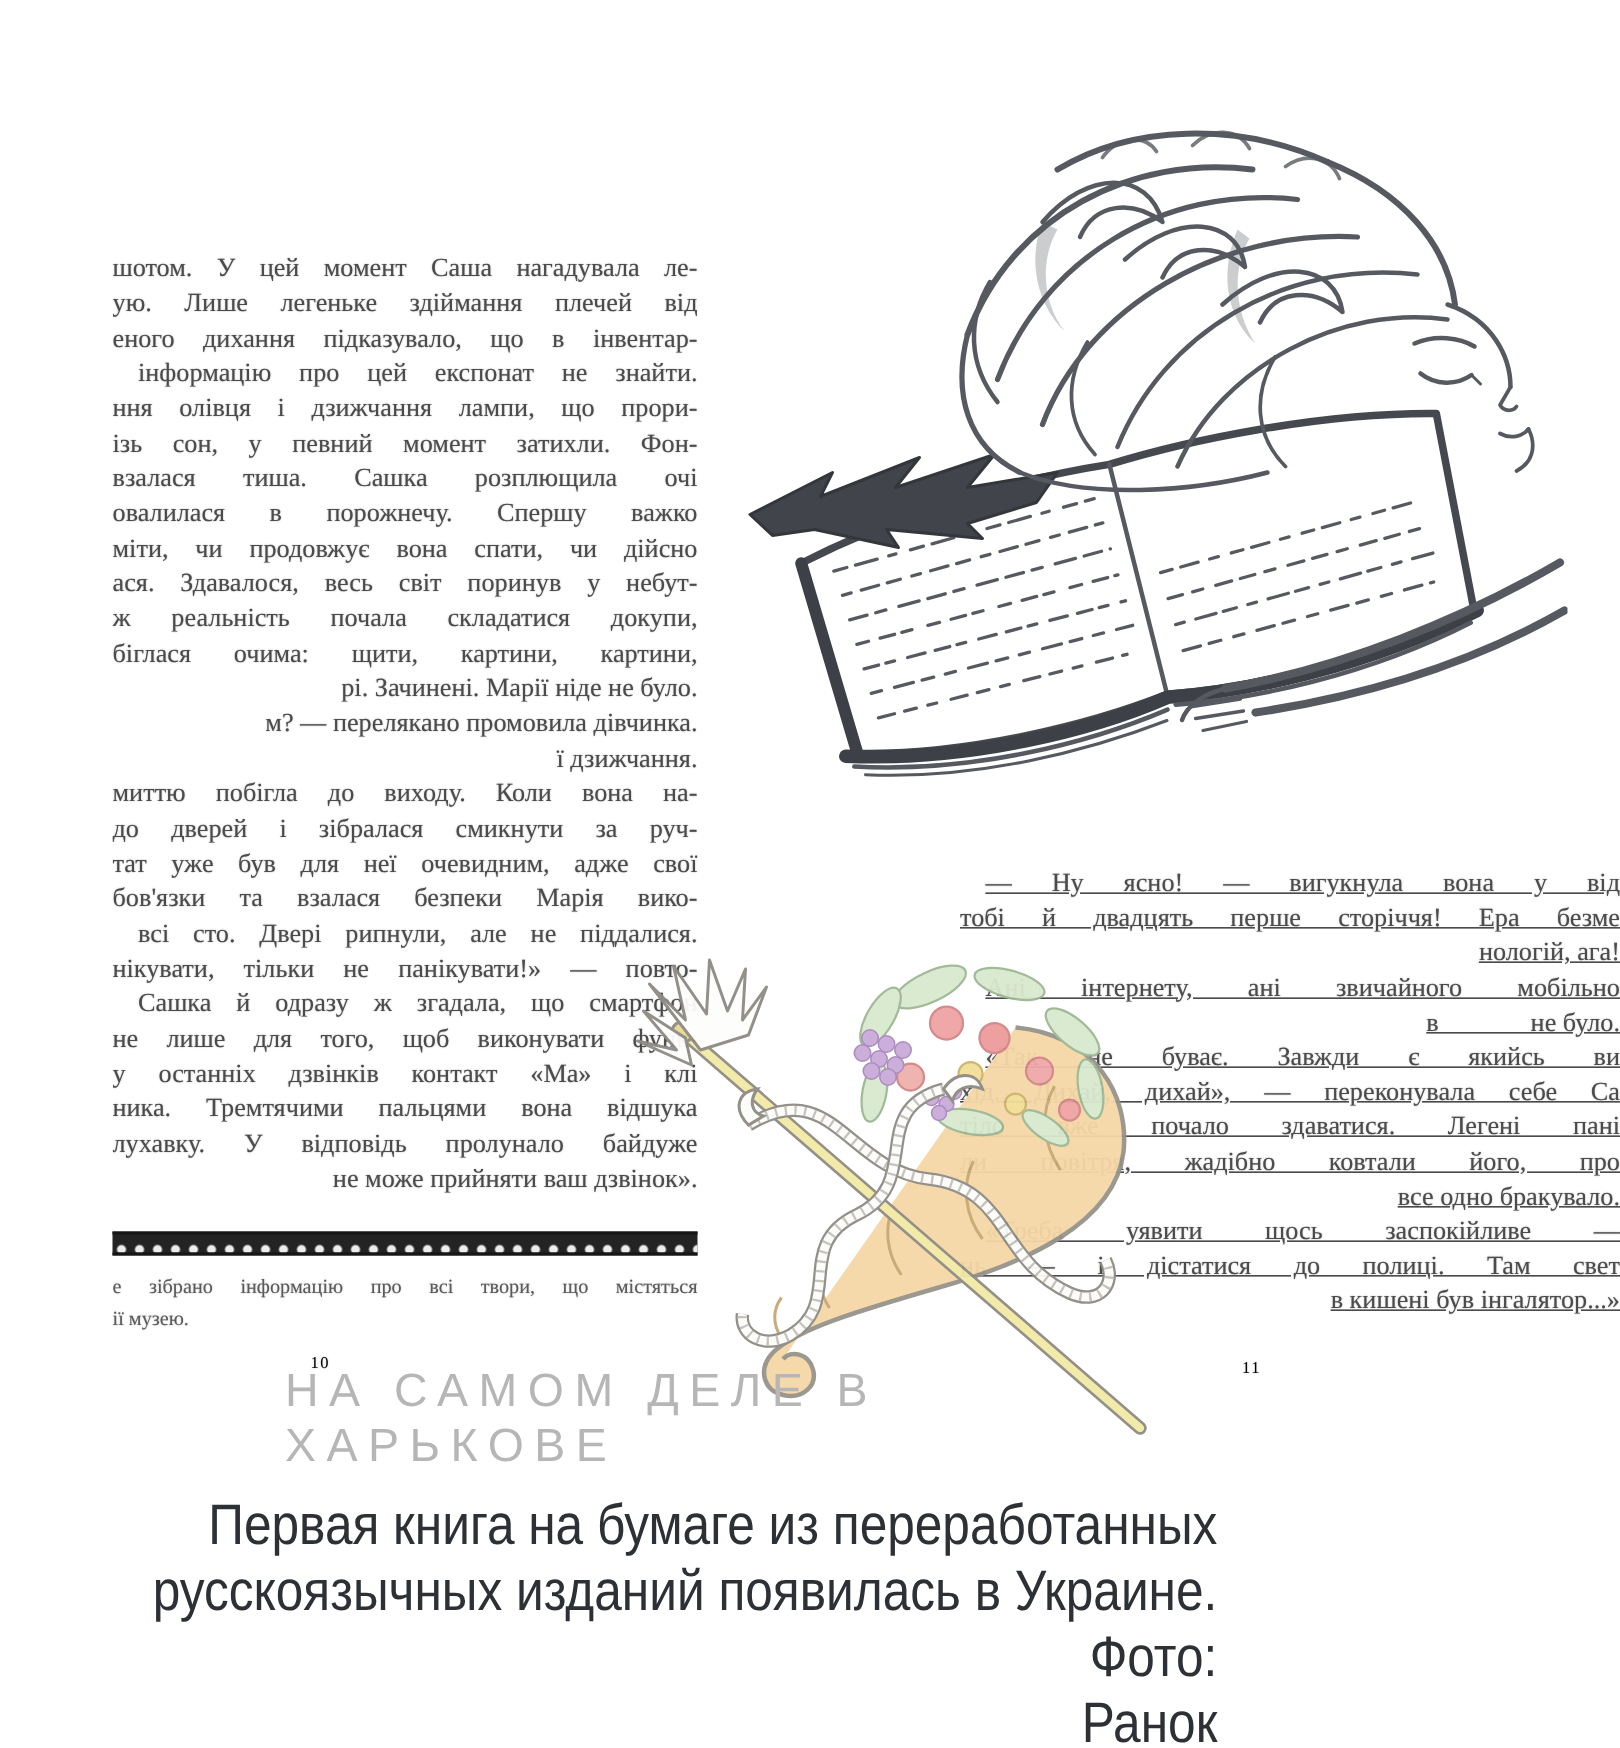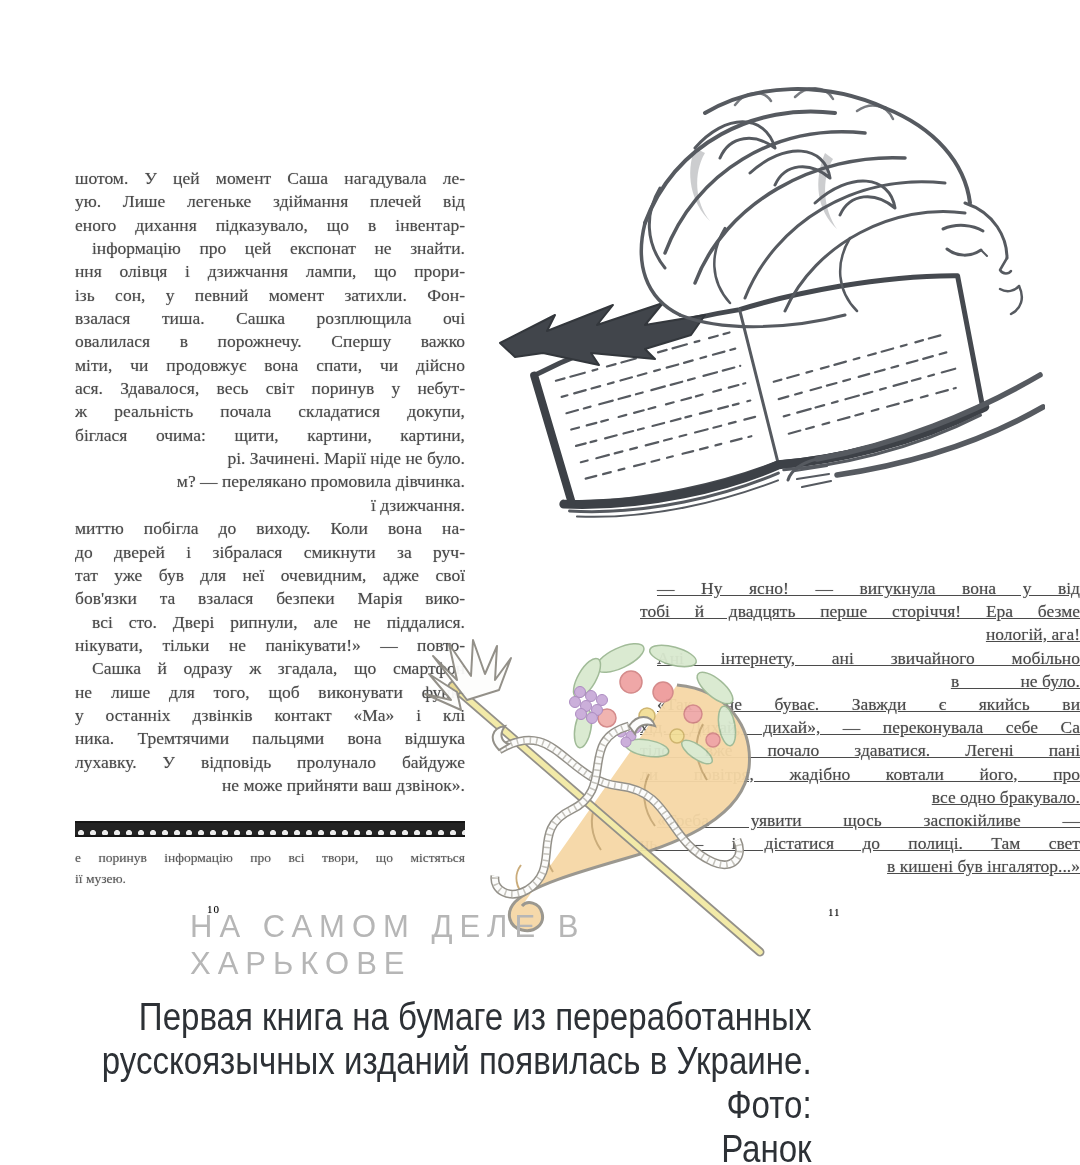--- a/index.html
+++ b/index.html
@@ -134,21 +134,21 @@
       <div class="line jl">нікувати, тільки не панікувати!» — повто-</div>
       <div class="line ind jl">Сашка й одразу ж згадала, що смартфон</div>
       <div class="line jl">не лише для того, щоб виконувати функ-</div>
       <div class="line jl">у останніх дзвінків контакт «Ма» і клі</div>
       <div class="line jl">ника. Тремтячими пальцями вона відшука</div>
       <div class="line jl">лухавку. У відповідь пролунало байдуже</div>
       <div class="line">не може прийняти ваш дзвінок».</div>
     </div>
   <div class="band"></div>
   <div class="footnote">
-      <div class="fn-line jl">е поринув інформацію про всі твори, що містяться</div>
+      <div class="fn-line jl">е зібрано інформацію про всі твори, що містяться</div>
       <div class="fn-line">ії музею.</div>
     </div>
   <div class="pgnum pg-left">10</div>
 
   <div class="page-col right-col">
       <div class="line ind jl">— Ну ясно! — вигукнула вона у від</div>
       <div class="line jl">тобі й двадцять перше сторіччя! Ера безме</div>
       <div class="line">нологій, ага!</div>
       <div class="line ind jl">Ані інтернету, ані звичайного мобільно</div>
       <div class="line">в &nbsp;&nbsp;&nbsp;&nbsp;&nbsp;&nbsp;&nbsp;&nbsp;&nbsp;&nbsp;&nbsp;&nbsp; не було.</div>

